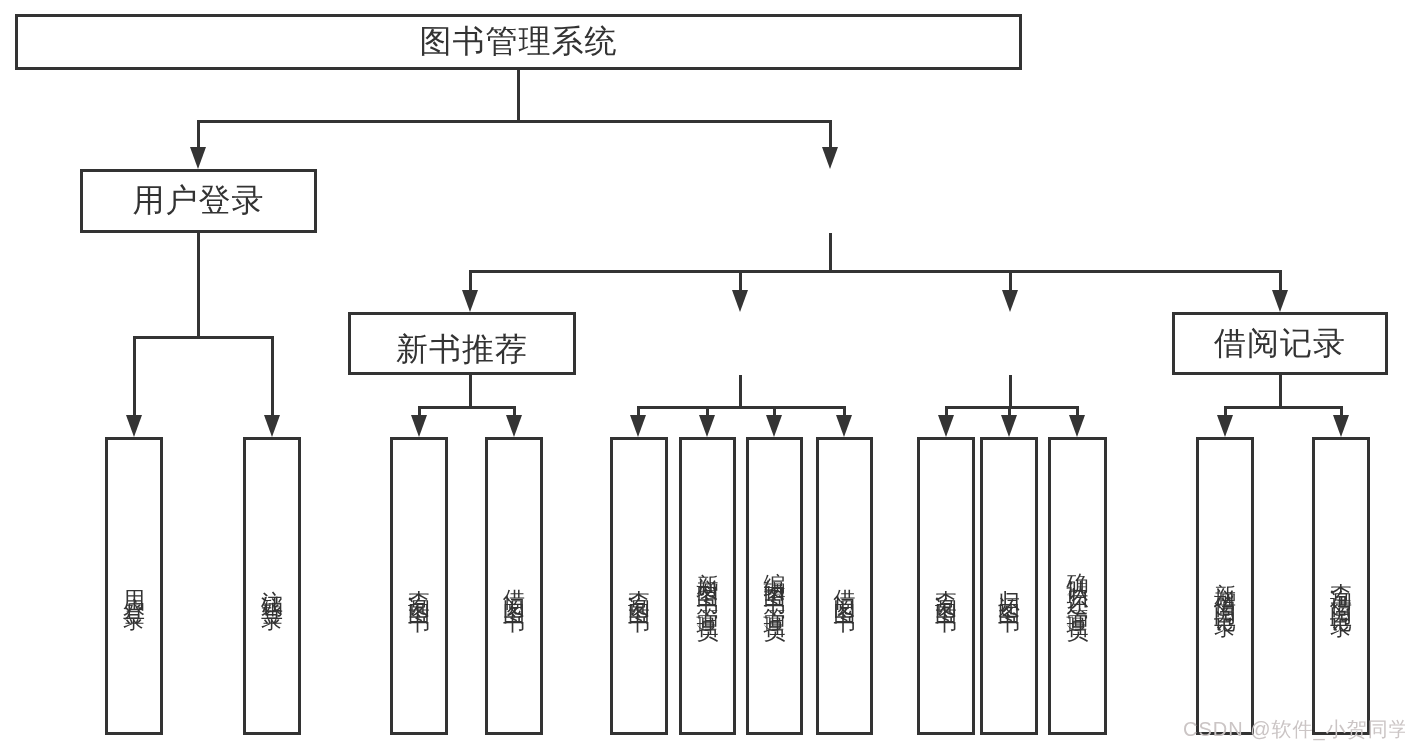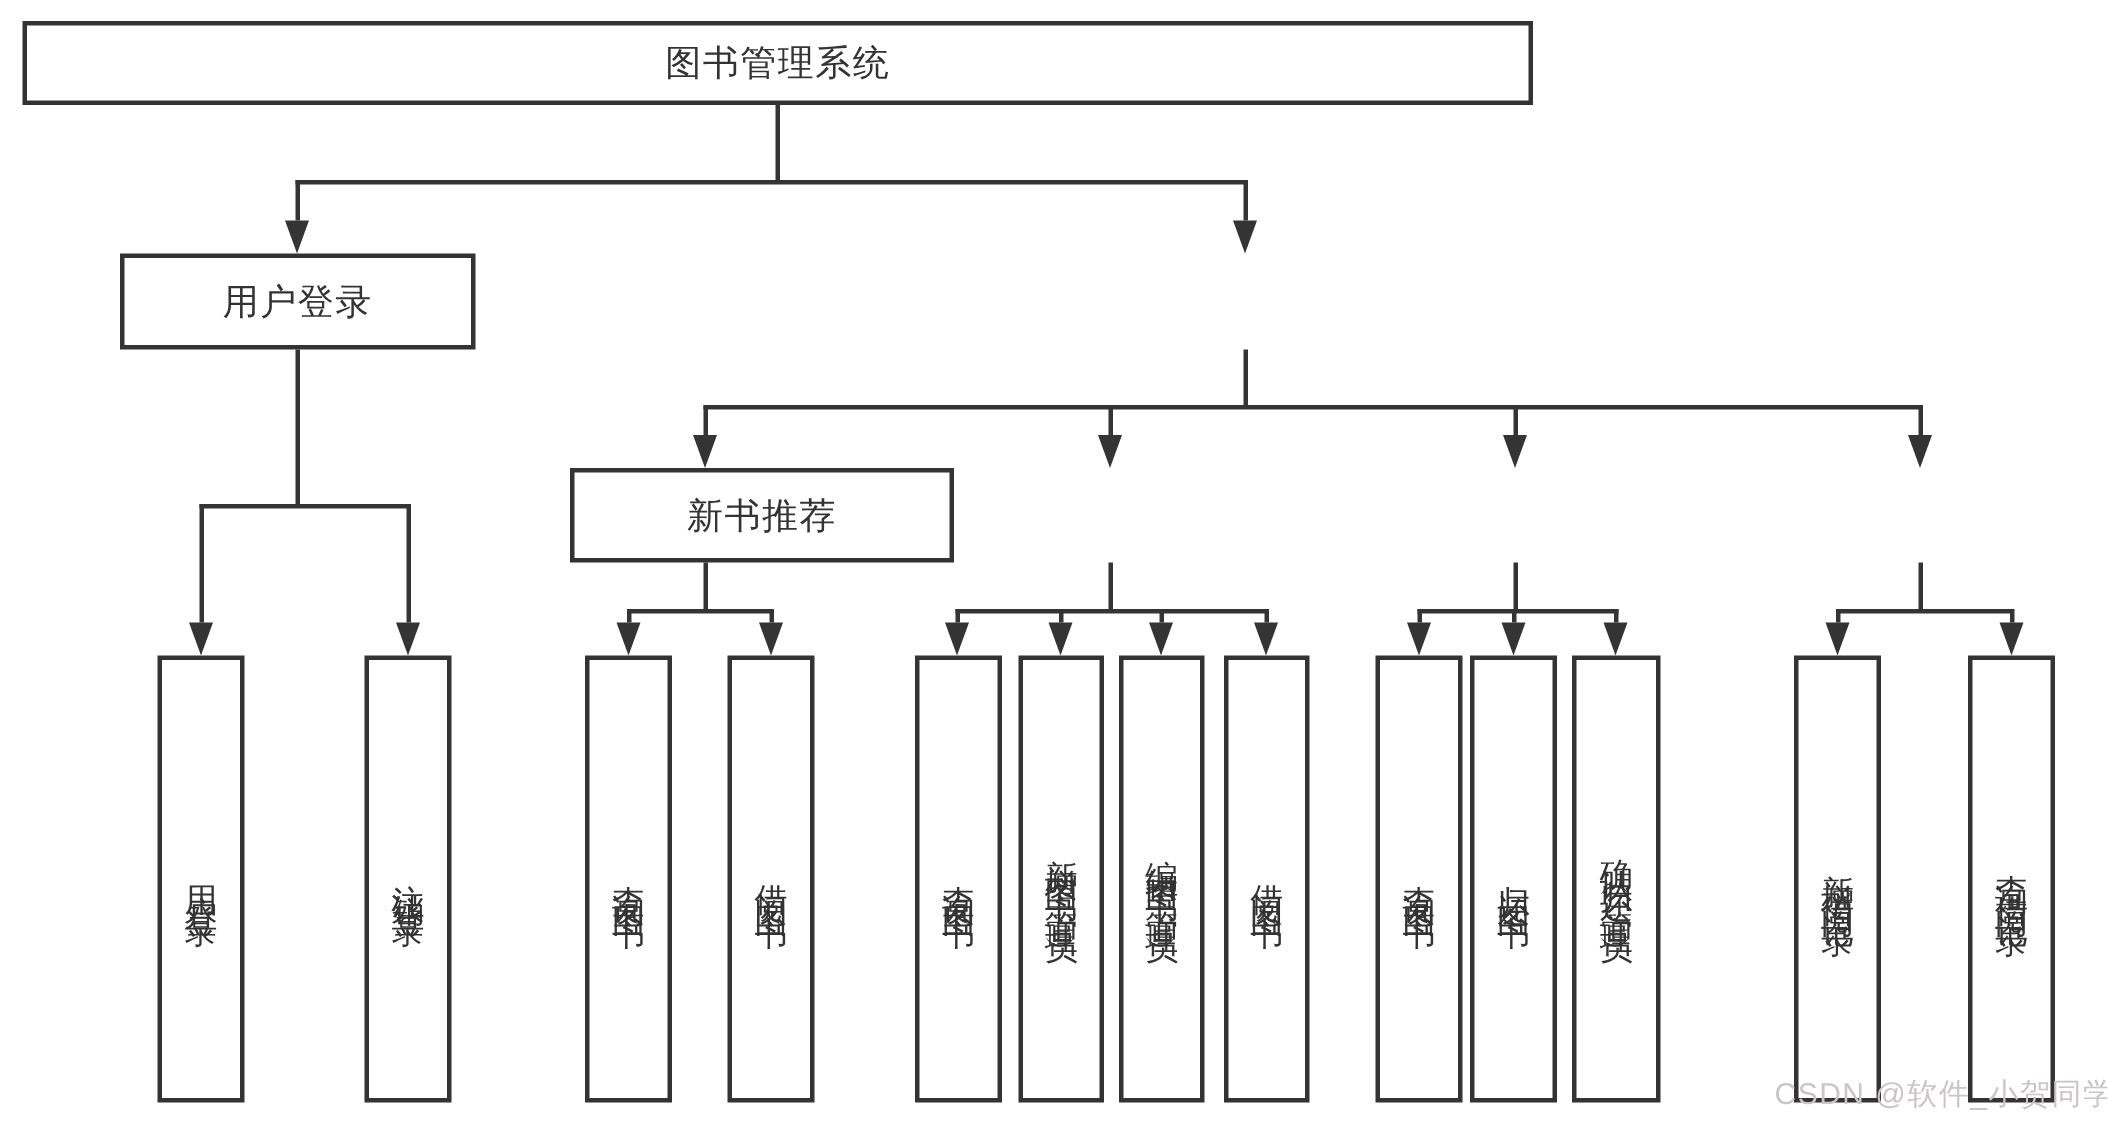--- a/index.html
+++ b/index.html
@@ -4,21 +4,21 @@
 <style>
   html,body { margin:0; padding:0; background:#ffffff; }
   .canvas {
     position:relative; width:1405px; height:747px; background:#ffffff;
     font-family:"Liberation Sans", sans-serif; color:#333333; overflow:hidden;
   }
   .node {
     position:absolute; box-sizing:border-box; border:3px solid #333333;
     background:#ffffff; display:flex; align-items:center; justify-content:center;
   }
-  .node.h { font-size:24px; letter-spacing:1px; white-space:nowrap; }
+  .node.h { font-size:32px; letter-spacing:1px; white-space:nowrap; }
   .node.v .vtext {
     writing-mode:vertical-rl; text-orientation:upright;
     font-size:22px; letter-spacing:7px; line-height:1;
   }
   .hline { position:absolute; height:3px; background:#343434; }
   .vline { position:absolute; width:3px;  background:#343434; }
   .arrow {
     position:absolute; width:0; height:0;
     border-left:8px solid transparent; border-right:8px solid transparent;
     border-top:22px solid #343434;
@@ -59,22 +59,25 @@
   <div class="hline" style="left:469px;top:270px;width:813px;"></div>
   <div class="vline" style="left:469px;top:270px;height:20px;"></div>
   <div class="arrow" style="left:462px;top:290px;"></div>
   <div class="vline" style="left:739px;top:270px;height:20px;"></div>
   <div class="arrow" style="left:732px;top:290px;"></div>
   <div class="vline" style="left:1009px;top:270px;height:20px;"></div>
   <div class="arrow" style="left:1002px;top:290px;"></div>
   <div class="vline" style="left:1279px;top:270px;height:20px;"></div>
   <div class="arrow" style="left:1272px;top:290px;"></div>
 
-  <div class="node h" style="left:380px;top:312px;width:256px;height:63px;">
+  <div class="node h" style="left:348px;top:312px;width:228px;height:63px;align-items:flex-end;">
     <span>新书推荐</span>
+  </div>
+  <div class="node h" style="left:1172px;top:312px;width:216px;height:63px;">
+    <span>借阅记录</span>
   </div>
 
   <div class="vline" style="left:469px;top:375px;height:31px;"></div>
   <div class="hline" style="left:418px;top:406px;width:98px;"></div>
   <div class="vline" style="left:418px;top:406px;height:9px;"></div>
   <div class="arrow" style="left:411px;top:415px;"></div>
   <div class="vline" style="left:513px;top:406px;height:9px;"></div>
   <div class="arrow" style="left:506px;top:415px;"></div>
 
   <div class="vline" style="left:739px;top:375px;height:31px;"></div>

